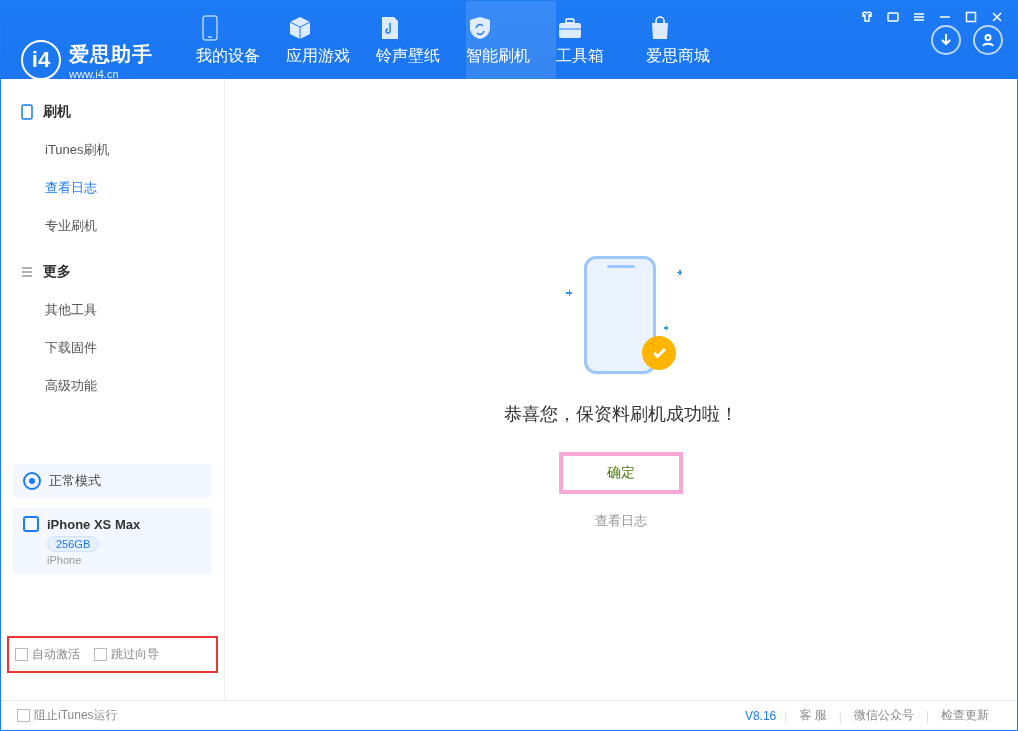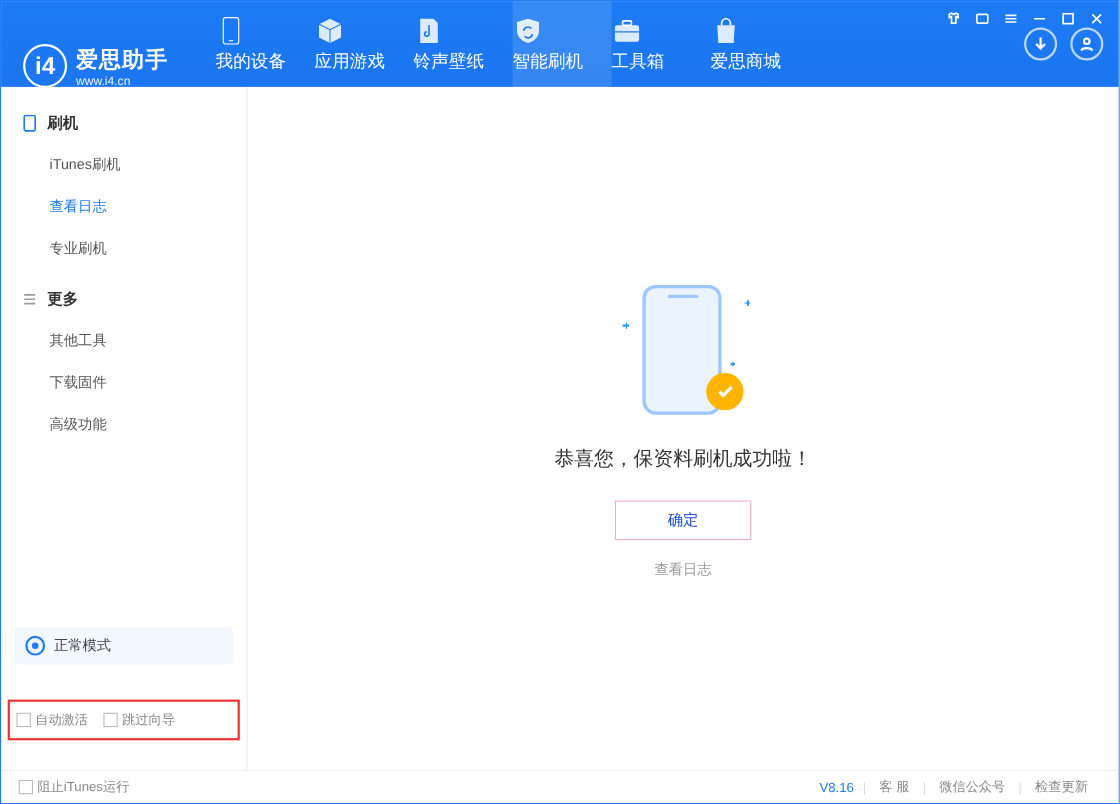--- a/index.html
+++ b/index.html
@@ -16,21 +16,21 @@
 .nav-item.active { background: rgba(255,255,255,0.12); }
 .nav-icon { width: 28px; height: 28px; display:flex; align-items:center; justify-content:center; margin-bottom:4px; }
 .nav-icon svg { stroke:#fff; fill:none; }
 .titlebar-right { margin-left: auto; display:flex; align-items:center; height:100%; padding-right:14px; }
 .title-controls { position:absolute; right:12px; top:8px; display:flex; gap:10px; }
 .title-controls .ctl { width:16px; height:16px; display:flex; align-items:center; justify-content:center; cursor:pointer; }
 .title-controls svg { stroke:#fff; fill:none; stroke-width:1.5; }
 .circle-btn { width:30px; height:30px; border:2px solid rgba(255,255,255,.7); border-radius:50%; display:flex; align-items:center; justify-content:center; margin-left:12px; cursor:pointer; }
 .circle-btn svg { stroke:#fff; fill:none; stroke-width:2; }
 .body { flex:1; display:flex; min-height:0; }
-.sidebar { width:224px; border-right:1px solid #eee; display:flex; flex-direction:column; }
+.sidebar { width:224px; border-right:1px solid #eee; display:flex; flex-direction:column;gap:40px; }
 .side-scroll { flex:1; overflow:auto; padding-top:18px; }
 .group-hdr { display:flex; align-items:center; padding:6px 18px; font-size:14px; color:#333; font-weight:600; }
 .group-hdr .gicon { width:16px; height:16px; margin-right:8px; display:flex; align-items:center; justify-content:center; }
 .group-items { padding:4px 0 12px; }
 .side-item { padding:10px 18px 10px 44px; font-size:13px; color:#555; cursor:pointer; }
 .side-item.active { color:#1d7bf5; }
 .device-area { padding:10px 12px 0; }
 .mode-row { background:#f3f7ff; border-radius:4px; padding:8px 10px; display:flex; align-items:center; font-size:13px; color:#444; margin-bottom:10px; }
 .mode-row .micon { width:18px; height:18px; border:2px solid #1d7bf5; border-radius:50%; position:relative; margin-right:8px; display:flex; align-items:center; justify-content:center; }
 .mode-row .micon::before { content:""; width:6px; height:6px; border-radius:50%; background:#1d7bf5; }
@@ -49,21 +49,21 @@
 .checkmark { position:absolute; right:10px; bottom:10px; width:34px; height:34px; background:#ffb400; border-radius:50%; display:flex; align-items:center; justify-content:center; }
 .checkmark svg { stroke:#fff; stroke-width:3; fill:none; }
 .sparkle { position:absolute; background:none; }
 .sp1 { left:10px; top:40px; width:6px; height:6px; }
 .sp2 { right:4px; top:20px; width:5px; height:5px; }
 .sp3 { right:18px; bottom:50px; width:4px; height:4px; }
 .sparkle::before, .sparkle::after { content:""; position:absolute; background:#2b95ff; }
 .sparkle::before { left:0; top:45%; width:100%; height:1.5px; }
 .sparkle::after { top:0; left:45%; height:100%; width:1.5px; }
 .msg { font-size:18px; color:#333; margin-bottom:26px; }
-.ok-btn { min-width:124px; padding:8px 30px; border:1px solid #f9a8d4; background:#fff; font-size:14px; color:#1d4ed8; cursor:pointer; }
+.ok-btn { min-width:124px; padding:8px 30px; border:4px solid #f9a8d4; background:#fff; font-size:14px; color:#4d7c0f; cursor:pointer; }
 .log-link { margin-top:18px; font-size:13px; color:#999; cursor:pointer; }
 .footer { height:30px; border-top:1px solid #eee; display:flex; align-items:center; padding:0 16px; font-size:12px; color:#888; }
 .footer .spacer { flex:1; }
 .footer .flk { margin:0 12px; cursor:pointer; }
 .footer .sep { color:#ddd; }
 .version { color:#1d7bf5; margin-right:8px; }
 </style>
 </head>
 <body>
 
@@ -210,20 +210,30 @@
           <div class="side-item">其他工具</div>
           <div class="side-item">下载固件</div>
           <div class="side-item">高级功能</div>
         </div>
       </div>
 
       <div class="device-area">
         <div class="mode-row">
           <span class="micon"></span>
           <span>正常模式</span>
+        </div>
+        <div class="device-row">
+          <div class="dtop">
+            <span class="dicon"></span>
+            <span>iPhone XS Max</span>
+          </div>
+          <div style="margin-left:24px;">
+            <span class="badge">256GB</span>
+          </div>
+          <div class="dtype">iPhone</div>
         </div>
       </div>
 
       <div class="opts-box">
         <label class="chk">
           <span class="box"></span>
           <span>自动激活</span>
         </label>
         <label class="chk">
           <span class="box"></span>

